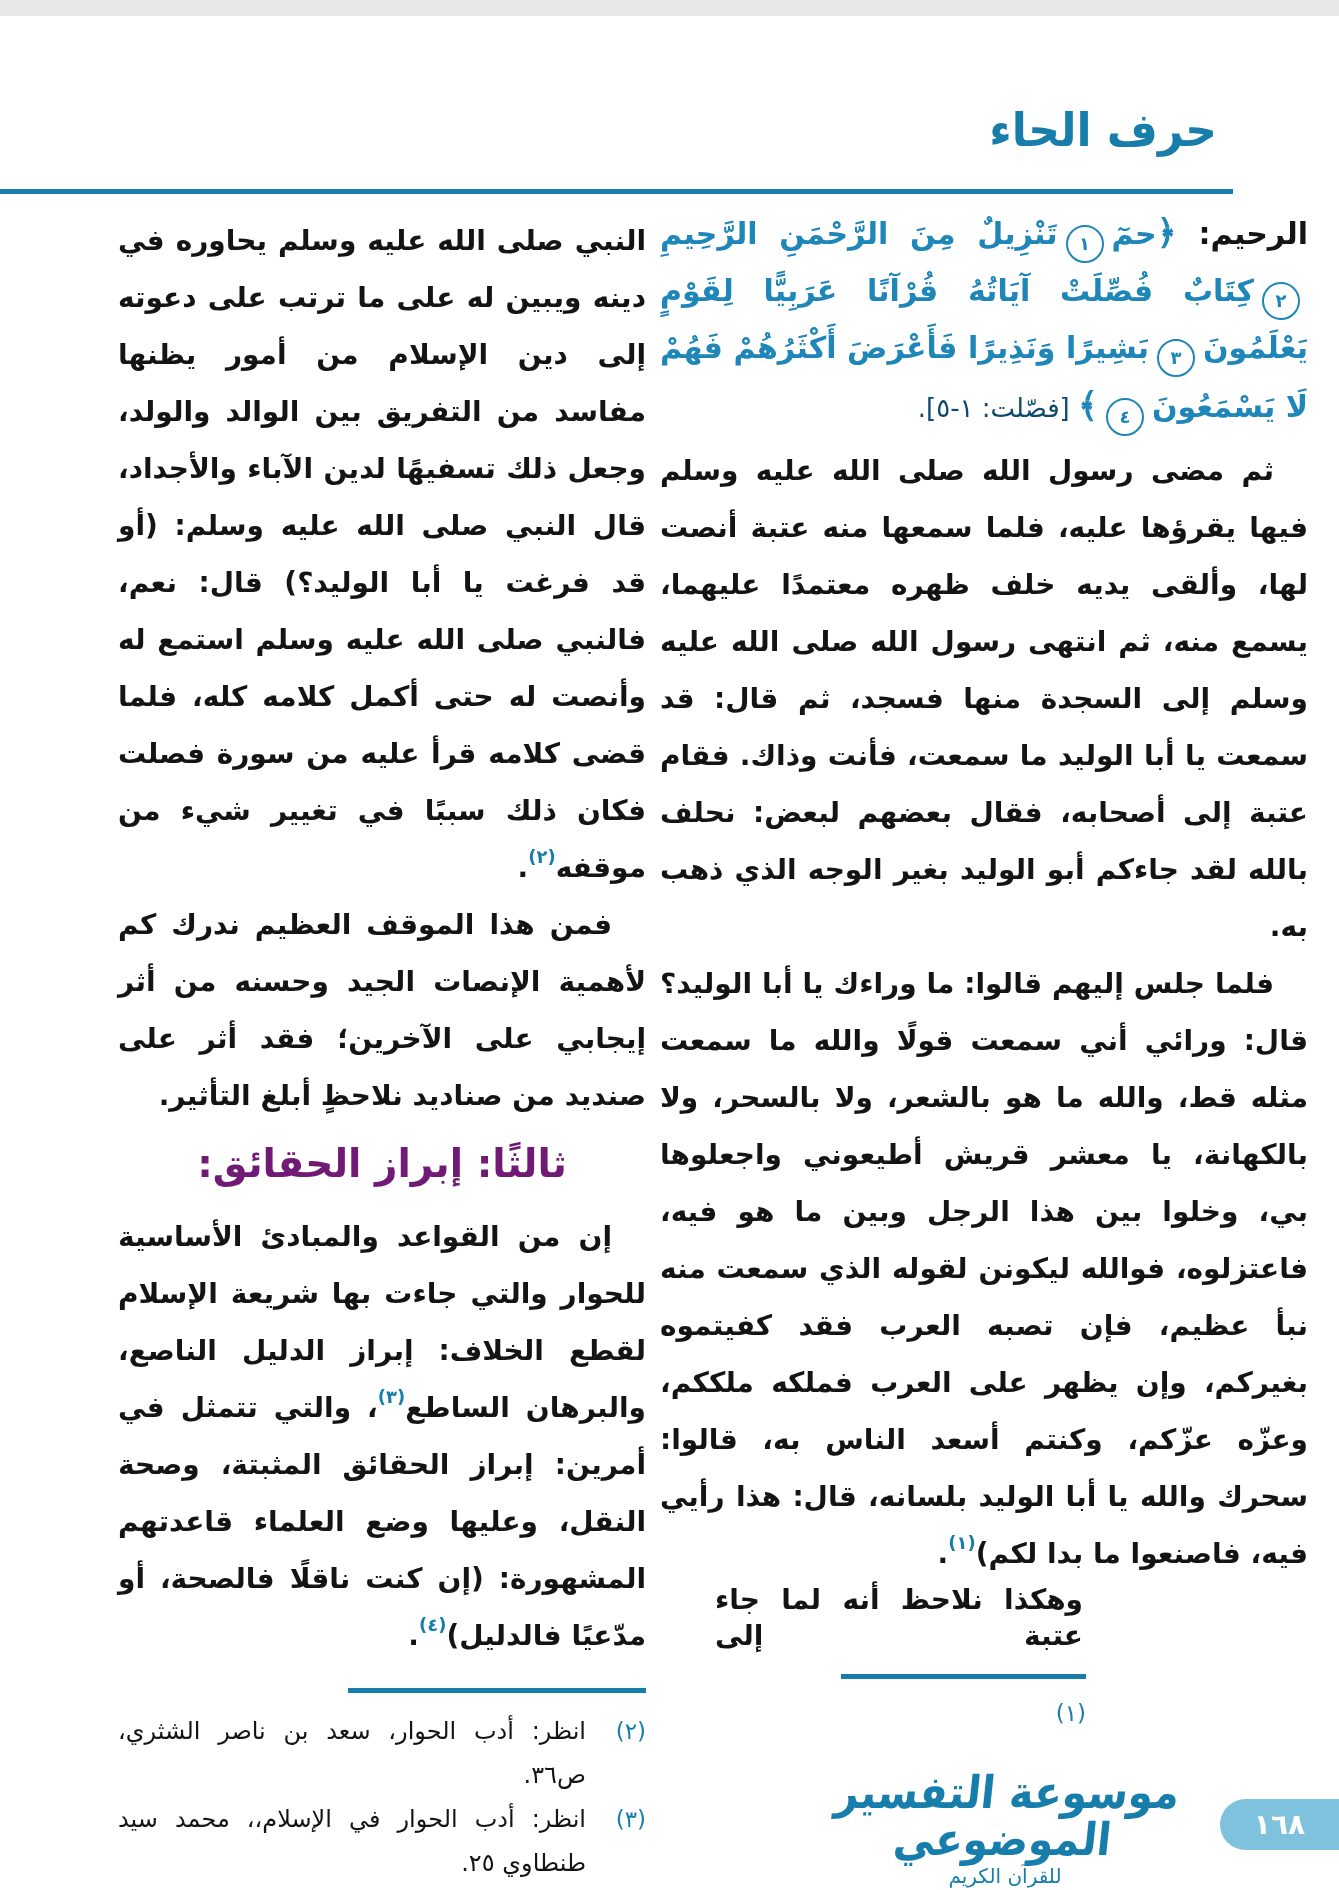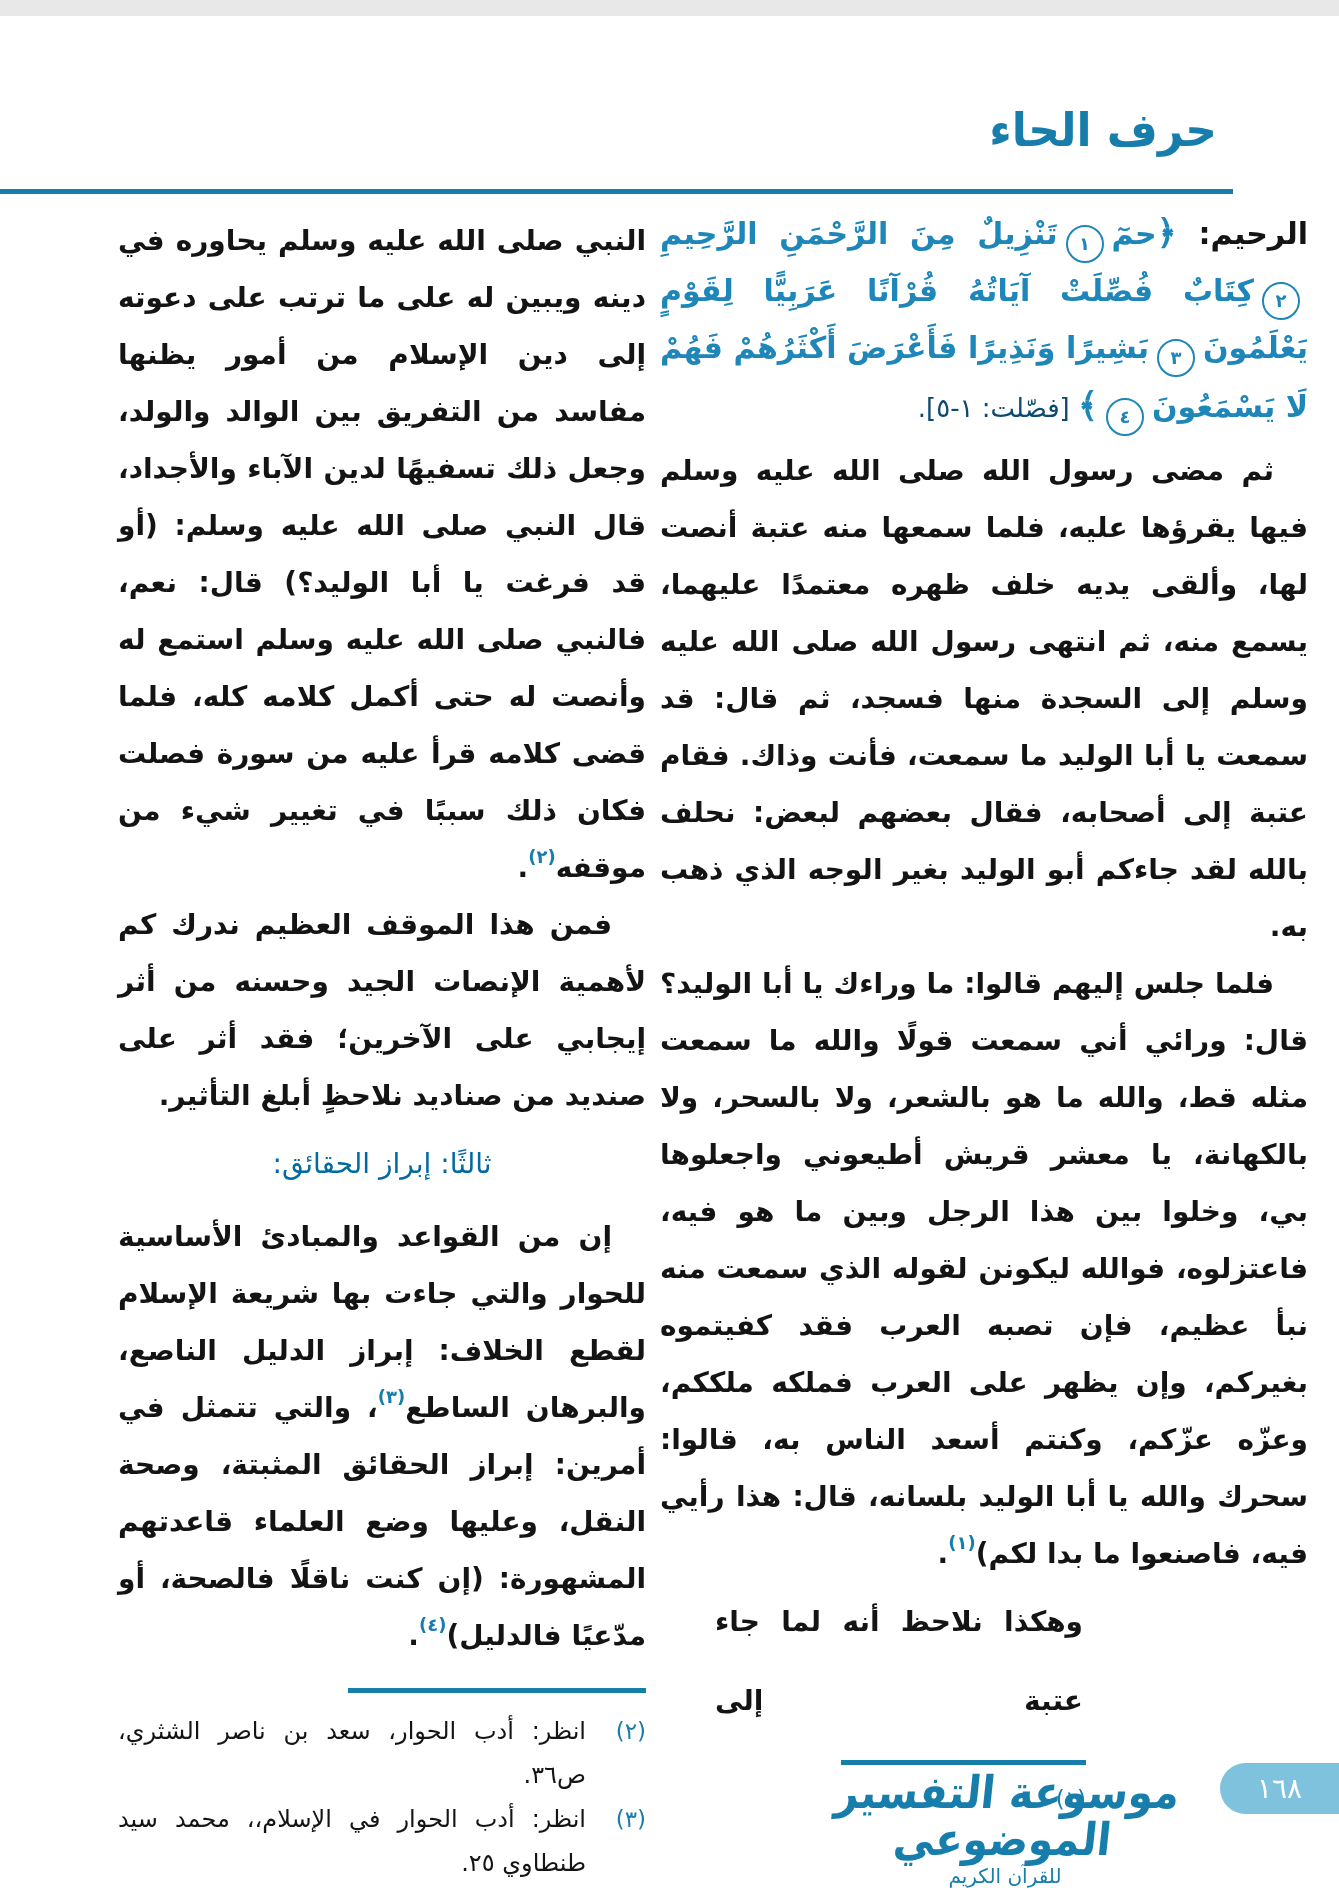--- a/index.html
+++ b/index.html
@@ -31,21 +31,21 @@
   p.body{
     margin:0;
     font-size:28px;font-weight:bold;
     line-height:57px;
     text-align:justify;
   }
   p.indent{text-indent:34px;}
   p.stretch{
     text-align-last:justify;
     margin-right:225px;margin-left:55px;
-    line-height:79px;
+    line-height:36px;
   }
   
   .quran-block{
     margin:0 0 6px 0;
     font-size:30px;font-weight:bold;line-height:56px;
     color:#1E86B8;text-align:justify;
   }
   .quran-lead{color:#141414;}
   .q-bracket{font-size:34px;color:#1E86B8;}
   .vnum{
@@ -55,22 +55,22 @@
     box-shadow:0 0 0 1px #ffffff inset;
     font-size:18px;line-height:34px;text-align:center;
     color:#1E86B8;margin:0 8px;vertical-align:-6px;
     font-weight:bold;
   }
   .qref{color:#0c4a6e;font-size:26px;font-weight:normal;}
   
   .subheading{
     margin:10px 0 14px 0;
     text-align:center;
-    font-size:28px;font-weight:normal;
-    color:#0369a1;
+    font-size:39px;font-weight:bold;
+    color:#701a75;
     line-height:60px;
   }
   
   sup.fnmark{
     color:#177EAC;
     font-size:18px;font-weight:bold;
     position:relative;top:-4px;
     line-height:0;
   }
   
@@ -98,25 +98,25 @@
     font-size:41px;font-weight:bold;
     transform:skewX(-6deg) scaleY(1.1);
     letter-spacing:-1px;
   }
   .logo-line2{
     font-size:20px;font-weight:normal;margin-top:6px;
     letter-spacing:1px;
   }
   
   .page-badge{
-    position:absolute;top:1747px;right:0;
+    position:absolute;top:1783px;right:0;
     width:119px;height:51px;
     background:#7FC2DE;
     border-radius:26px 0 0 26px;
-    color:#ffffff;font-size:28px;font-weight:normal;
+    color:#ffffff;font-size:28px;font-weight:bold;
     display:flex;align-items:center;justify-content:center;
     letter-spacing:4px;
   }
 </style>
 </head>
 <body>
 
 <div id="page">
 
   <div class="hdr-title">حرف الحاء</div>

